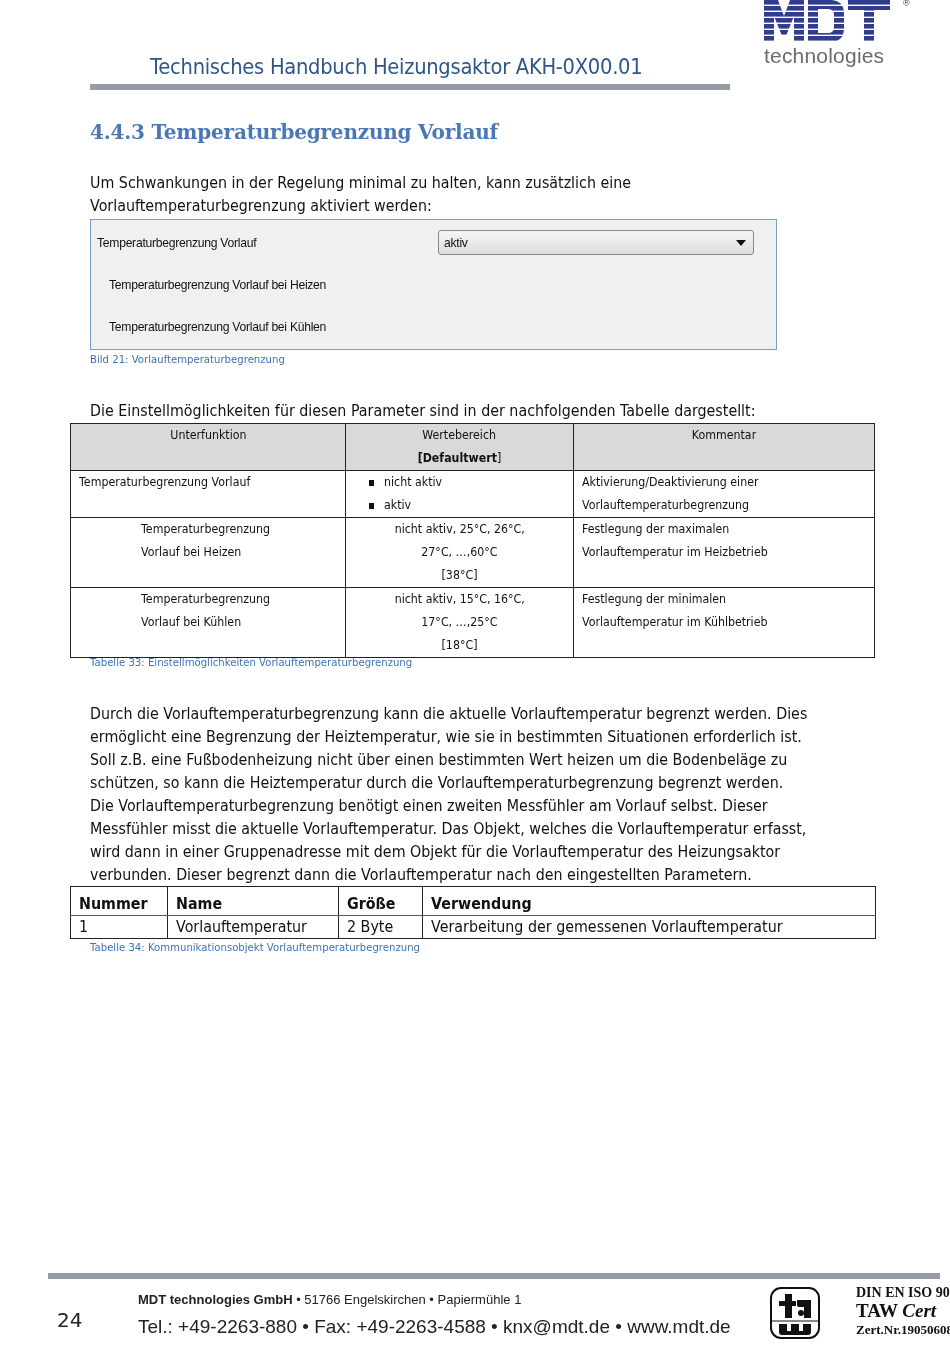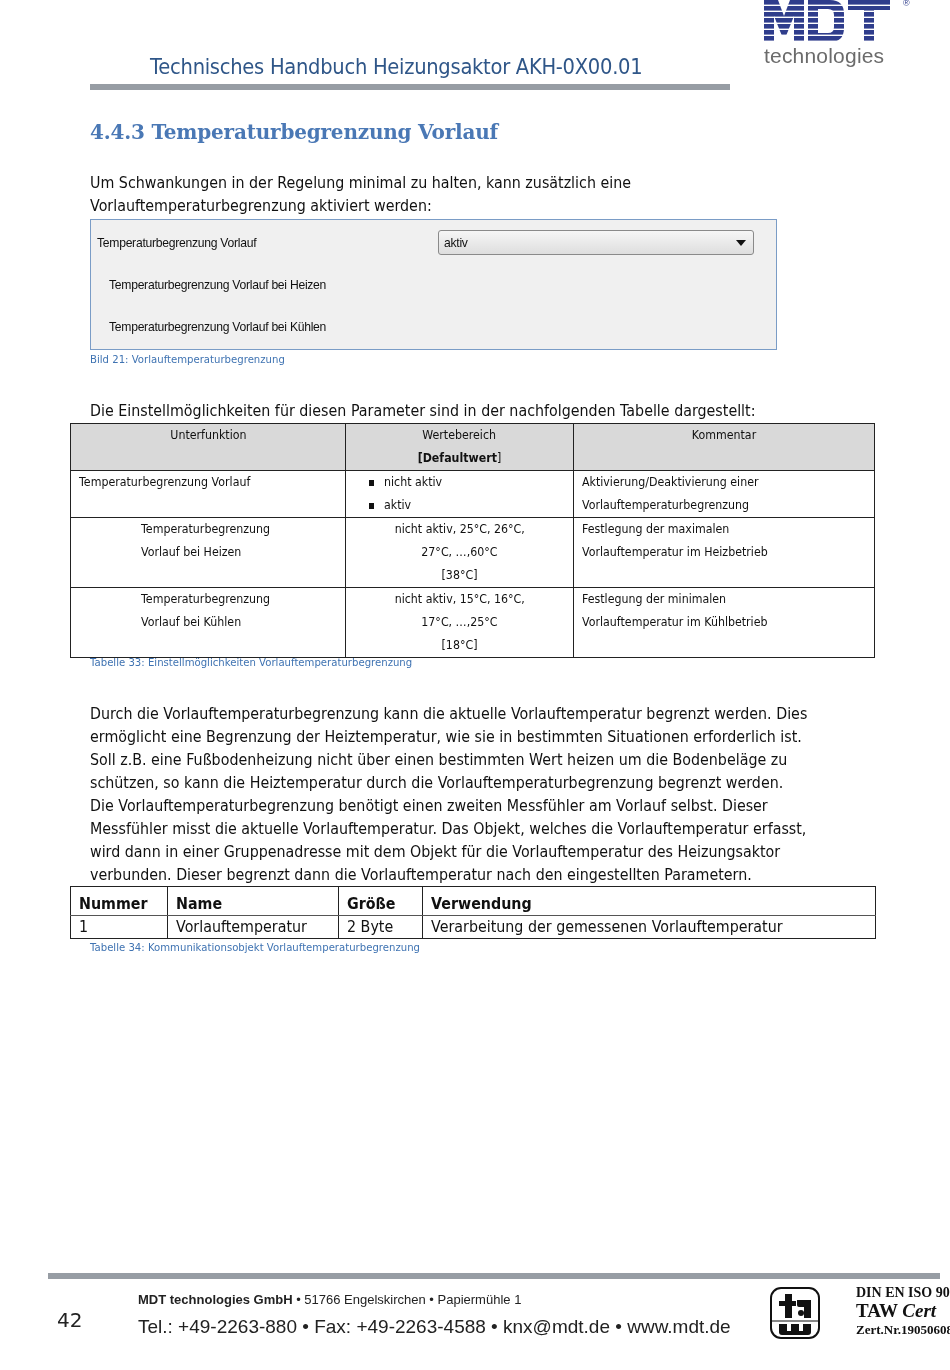--- a/index.html
+++ b/index.html
@@ -206,21 +206,21 @@
     <td><span class="txt">1</span></td>
     <td><span class="txt">Vorlauftemperatur</span></td>
     <td><span class="txt">2 Byte</span></td>
     <td><span class="txt">Verarbeitung der gemessenen Vorlauftemperatur</span></td>
   </tr>
 </tbody>
   </table>
 <div class="abs caption" id="tab34-caption">Tabelle 34: Kommunikationsobjekt Vorlauftemperaturbegrenzung</div>
 
 <div class="abs" id="ftr-rule"></div>
-<div class="abs" id="page-number">42</div>
+<div class="abs" id="page-number">24</div>
 <div class="abs" id="ftr-line1">
   <b>MDT technologies GmbH</b><span> •  51766 Engelskirchen  •  Papiermühle 1</span>
 </div>
 <div class="abs" id="ftr-line2">Tel.: +49-2263-880  •  Fax: +49-2263-4588  • knx@mdt.de  •  www.mdt.de</div>
 <svg class="abs" id="cert-logo" viewBox="0 0 50 52">
   <rect x="1" y="1" width="48" height="50" rx="10" fill="#fff" stroke="#111" stroke-width="2"></rect>
   <line x1="1" y1="34" x2="49" y2="34" stroke="#111" stroke-width="1.2"></line>
   <path d="M9 14 H15 V7 H22 V14 H26 V19 H22 V31 H15 V19 H9 Z" fill="#111"></path>
   <path d="M27 13 H41 V31 H34 V20 H29 Q27 20 27 18 Z" fill="#111"></path>
   <circle cx="31" cy="26" r="3" fill="#111"></circle>

